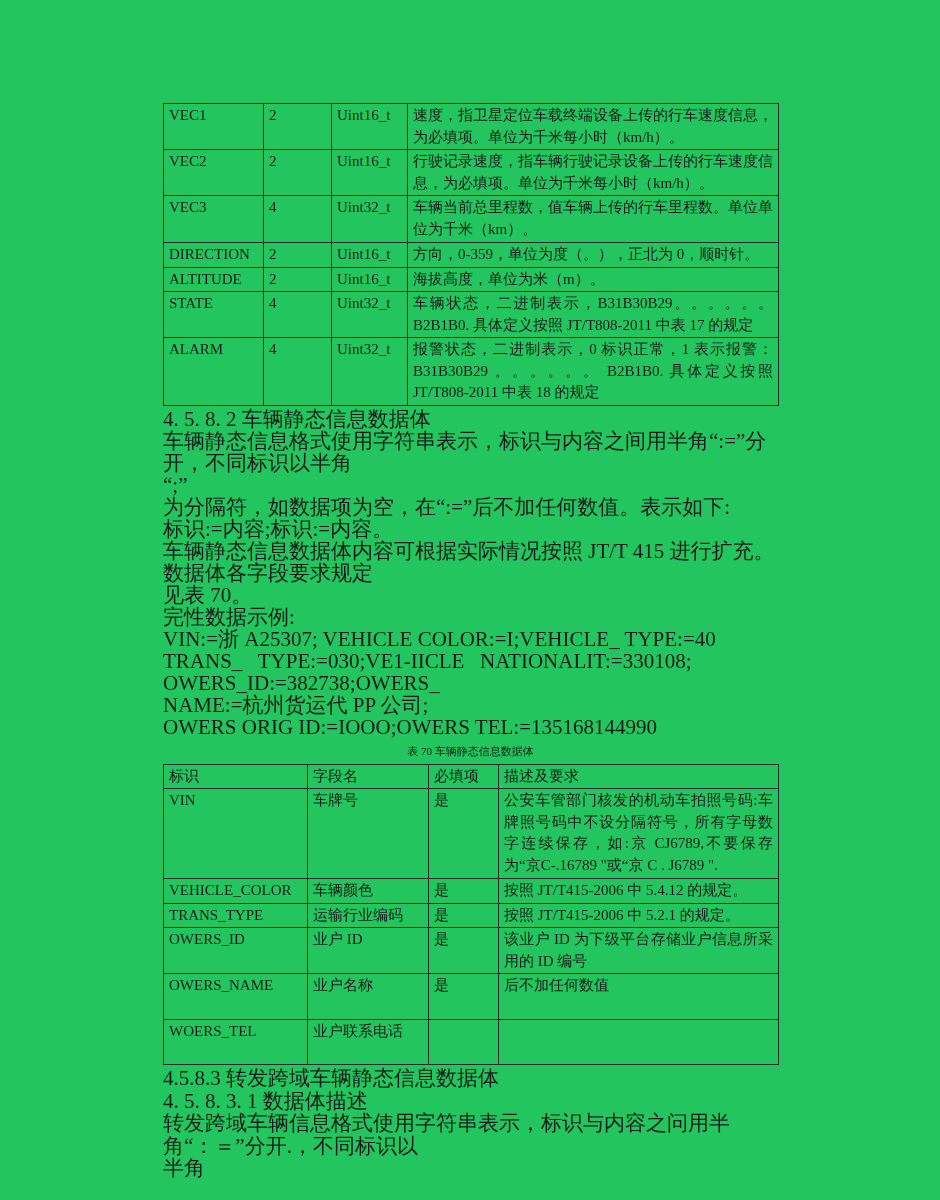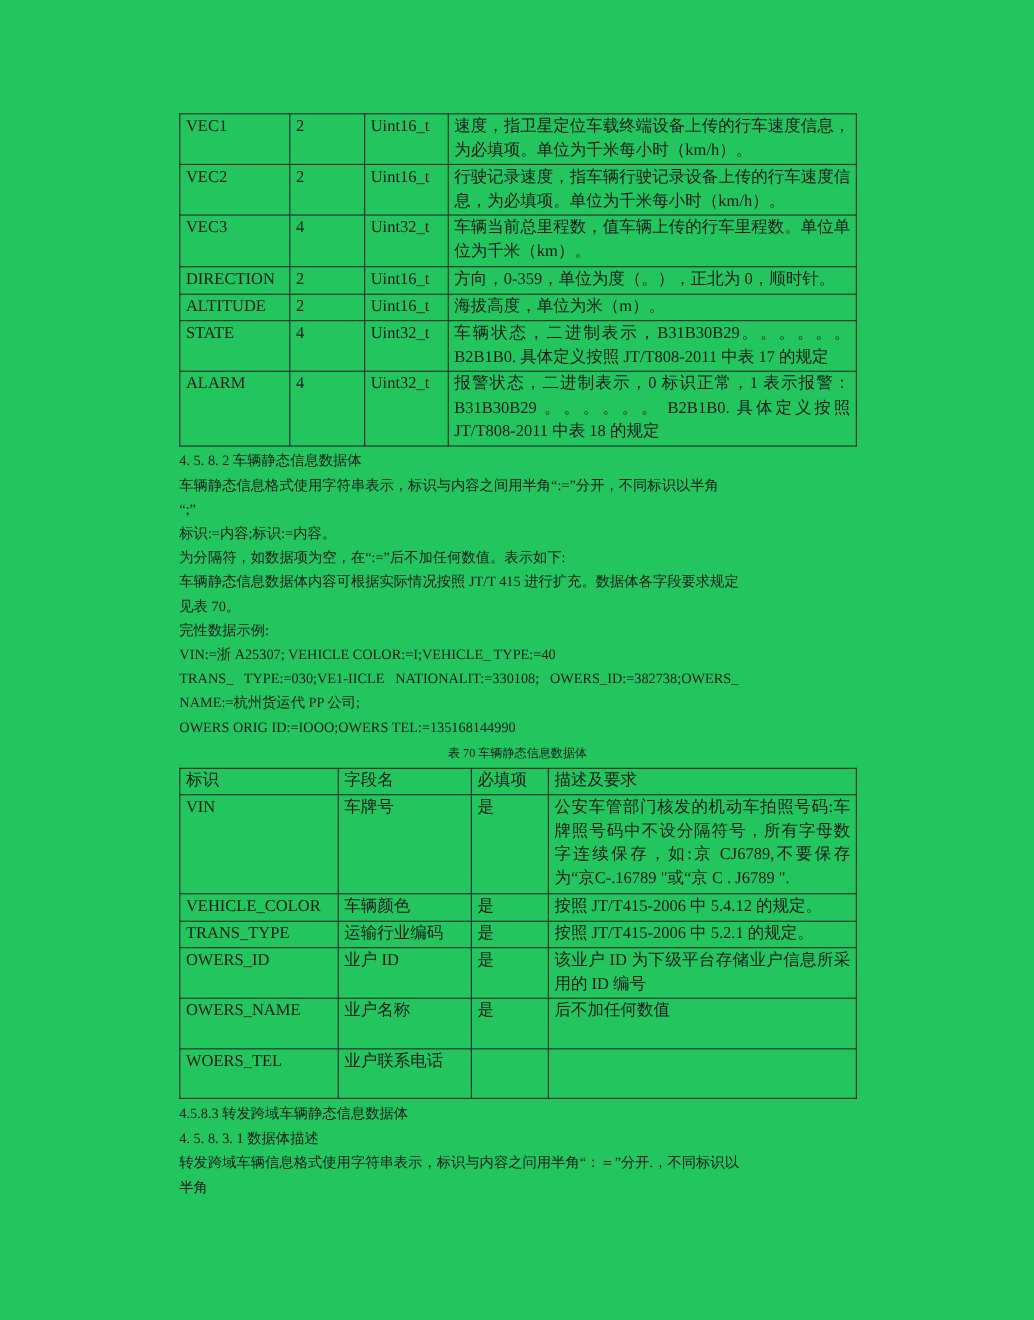--- a/index.html
+++ b/index.html
@@ -51,21 +51,21 @@
   .t2 tr:nth-child(4) { height: 22px; }
   .t2 tr:nth-child(5) { height: 23px; }
   .t2 tr:nth-child(6) { height: 46px; }
   .t2 tr:nth-child(7) { height: 45px; }
   .t2 tr:nth-child(8) { height: 23px; }
   .t2 tr:nth-child(9) { height: 22px; }
 
   .para { width: 615px; }
   .s1 { margin-top: 2px; }
   .line {
-    font-size: 13px;
+    font-size: 21px;
     line-height: 22px;
     white-space: pre-wrap;
   }
   .table-title {
     width: 615px;
     text-align: center;
     font-size: 11px;
     line-height: 22px;
     margin-top: 2px;
     margin-bottom: 2px;
@@ -129,22 +129,22 @@
           <td>Uint32_t</td>
           <td class="desc">报警状态，二进制表示，0 标识正常，1 表示报警：B31B30B29 。。。。。。 B2B1B0. 具体定义按照 JT/T808-2011 中表 18 的规定</td>
         </tr>
       </tbody>
     </table>
 
     <div class="para s1">
       <div class="line">4. 5. 8. 2 车辆静态信息数据体</div>
       <div class="line">车辆静态信息格式使用字符串表示，标识与内容之间用半角“:=”分开，不同标识以半角</div>
       <div class="line">“;”</div>
+      <div class="line">为分隔符，如数据项为空，在“:=”后不加任何数值。表示如下:</div>
       <div class="line">标识:=内容;标识:=内容。</div>
-      <div class="line">为分隔符，如数据项为空，在“:=”后不加任何数值。表示如下:</div>
       <div class="line">车辆静态信息数据体内容可根据实际情况按照 JT/T 415 进行扩充。数据体各字段要求规定</div>
       <div class="line">见表 70。</div>
       <div class="line">完性数据示例:</div>
       <div class="line">VIN:=浙 A25307; VEHICLE COLOR:=I;VEHICLE_ TYPE:=40</div>
       <div class="line">TRANS_   TYPE:=030;VE1-IICLE   NATIONALIT:=330108;   OWERS_ID:=382738;OWERS_</div>
       <div class="line">NAME:=杭州货运代 PP 公司;</div>
       <div class="line">OWERS ORIG ID:=IOOO;OWERS TEL:=135168144990</div>
     </div>
 
     <div class="table-title">表 70 车辆静态信息数据体</div>

